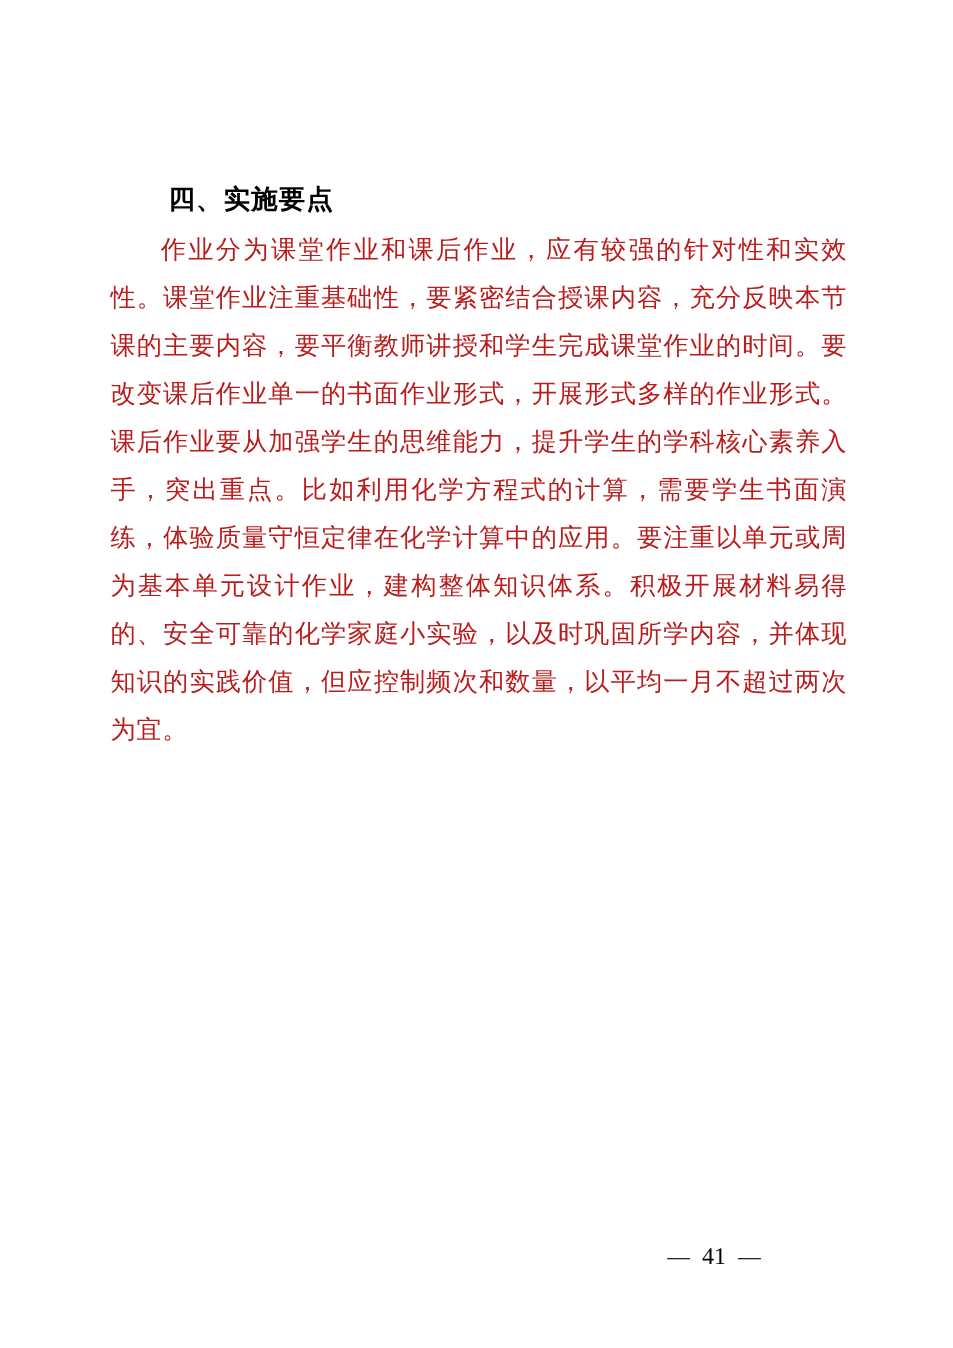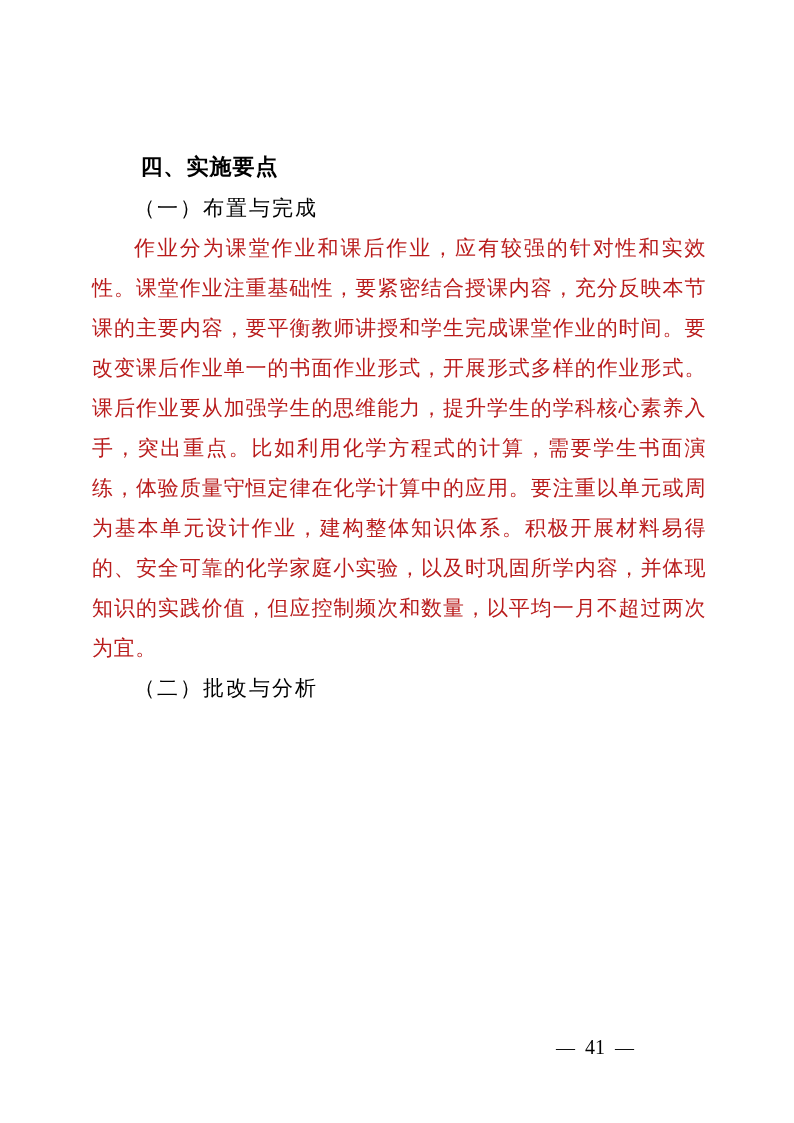--- a/index.html
+++ b/index.html
@@ -72,25 +72,23 @@
   }
 </style>
 </head>
 <body>
 
 <div class="page">
   <div class="content">
 
     <h1 class="section-heading">四、实施要点</h1>
 
-    <h2 class="sub-heading">（一）布置与完成</h2>
 
     <p class="body-para">作业分为课堂作业和课后作业，应有较强的针对性和实效性。课堂作业注重基础性，要紧密结合授课内容，充分反映本节课的主要内容，要平衡教师讲授和学生完成课堂作业的时间。要改变课后作业单一的书面作业形式，开展形式多样的作业形式。课后作业要从加强学生的思维能力，提升学生的学科核心素养入手，突出重点。比如利用化学方程式的计算，需要学生书面演练，体验质量守恒定律在化学计算中的应用。要注重以单元或周为基本单元设计作业，建构整体知识体系。积极开展材料易得的、安全可靠的化学家庭小实验，以及时巩固所学内容，并体现知识的实践价值，但应控制频次和数量，以平均一月不超过两次为宜。</p>
 
-    <h2 class="sub-heading">（二）批改与分析</h2>
 
 
   </div>
 
   <div class="footer">
     <span class="dash">—</span><span class="page-num">41</span><span class="dash">—</span>
   </div>
 </div>
 
 </body></html>

